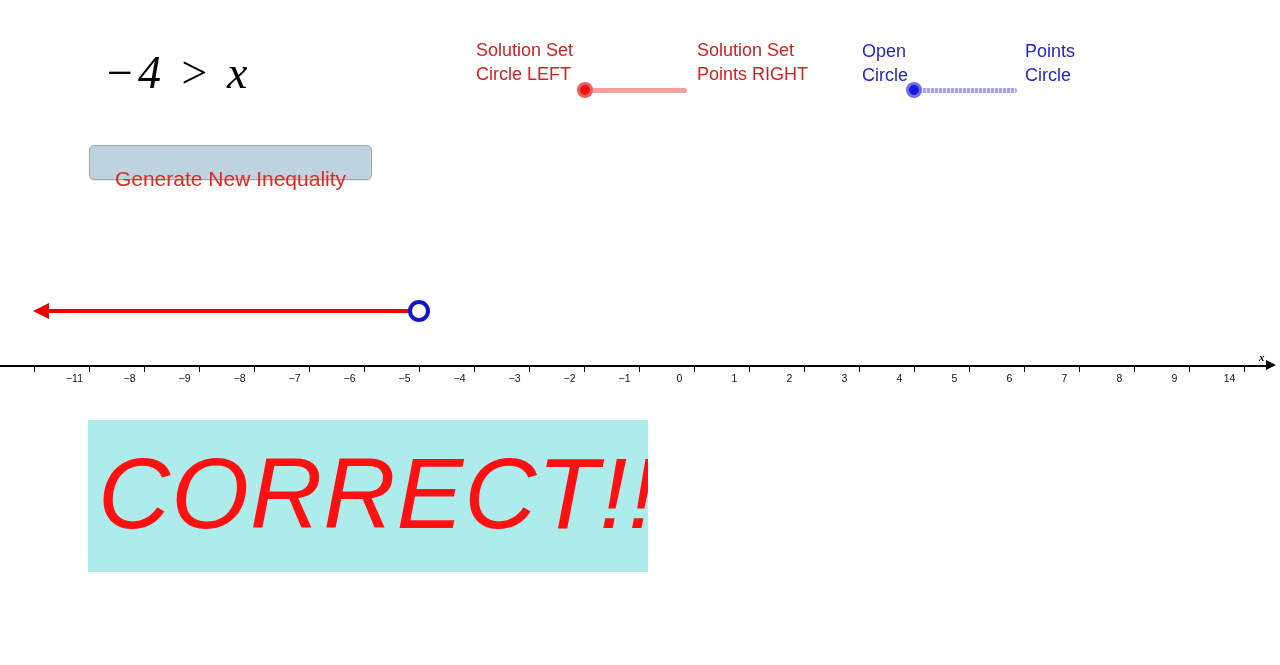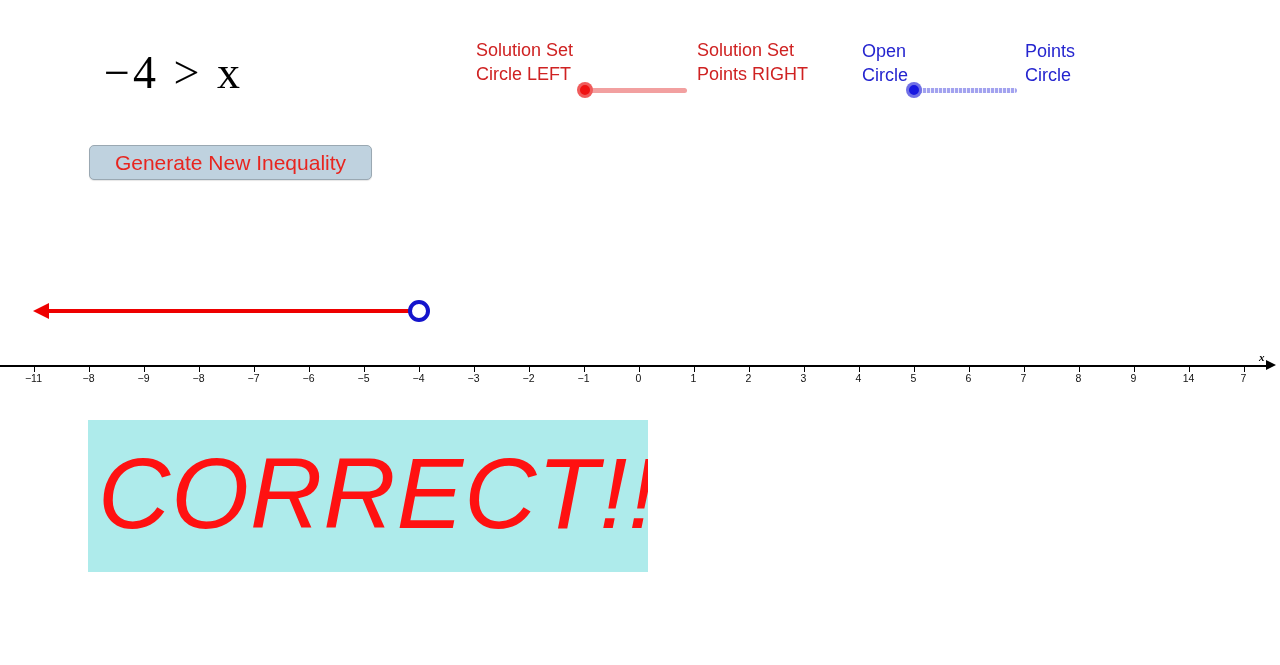--- a/index.html
+++ b/index.html
@@ -15,20 +15,21 @@
     font-family: "Liberation Sans", sans-serif;
     -webkit-font-smoothing: antialiased;
   }
 
   
   .inequality {
     position: absolute;
     left: 104px;
     top: 46px;
     font-family: "Liberation Serif", serif;
+    font-style: italic;
     font-size: 46px;
     color: #000000;
     letter-spacing: 3px;
     white-space: nowrap;
     font-weight: 500;
   }
 
   
   .generate-btn {
     position: absolute;
@@ -39,21 +40,21 @@
     box-sizing: border-box;
     background: #bfd2df;
     border: 1px solid #9aa8b2;
     border-radius: 5px;
     color: #e8251f;
     font-size: 21px;
     font-family: "Liberation Sans", sans-serif;
     line-height: 33px;
     text-align: center;
     cursor: pointer;
-    padding: 0;
+    padding: 16px;
     box-shadow: 0 1px 1px rgba(0,0,0,0.10);
   }
 
   
   .slider-group { position: absolute; }
   .slider-label {
     position: absolute;
     font-size: 18px;
     line-height: 24px;
     white-space: nowrap;
@@ -133,20 +134,21 @@
     background: #000000;
   }
   .tick-label {
     position: absolute;
     top: 92px;
     font-size: 10.5px;
     color: #111111;
     transform: translateX(-50%);
     white-space: nowrap;
     font-family: "Liberation Sans", sans-serif;
+    margin-left: 41px;
   }
 
   
   .ray-line {
     position: absolute;
     top: 29px;
     height: 4px;
     background: #ee0000;
   }
   .ray-arrow {

